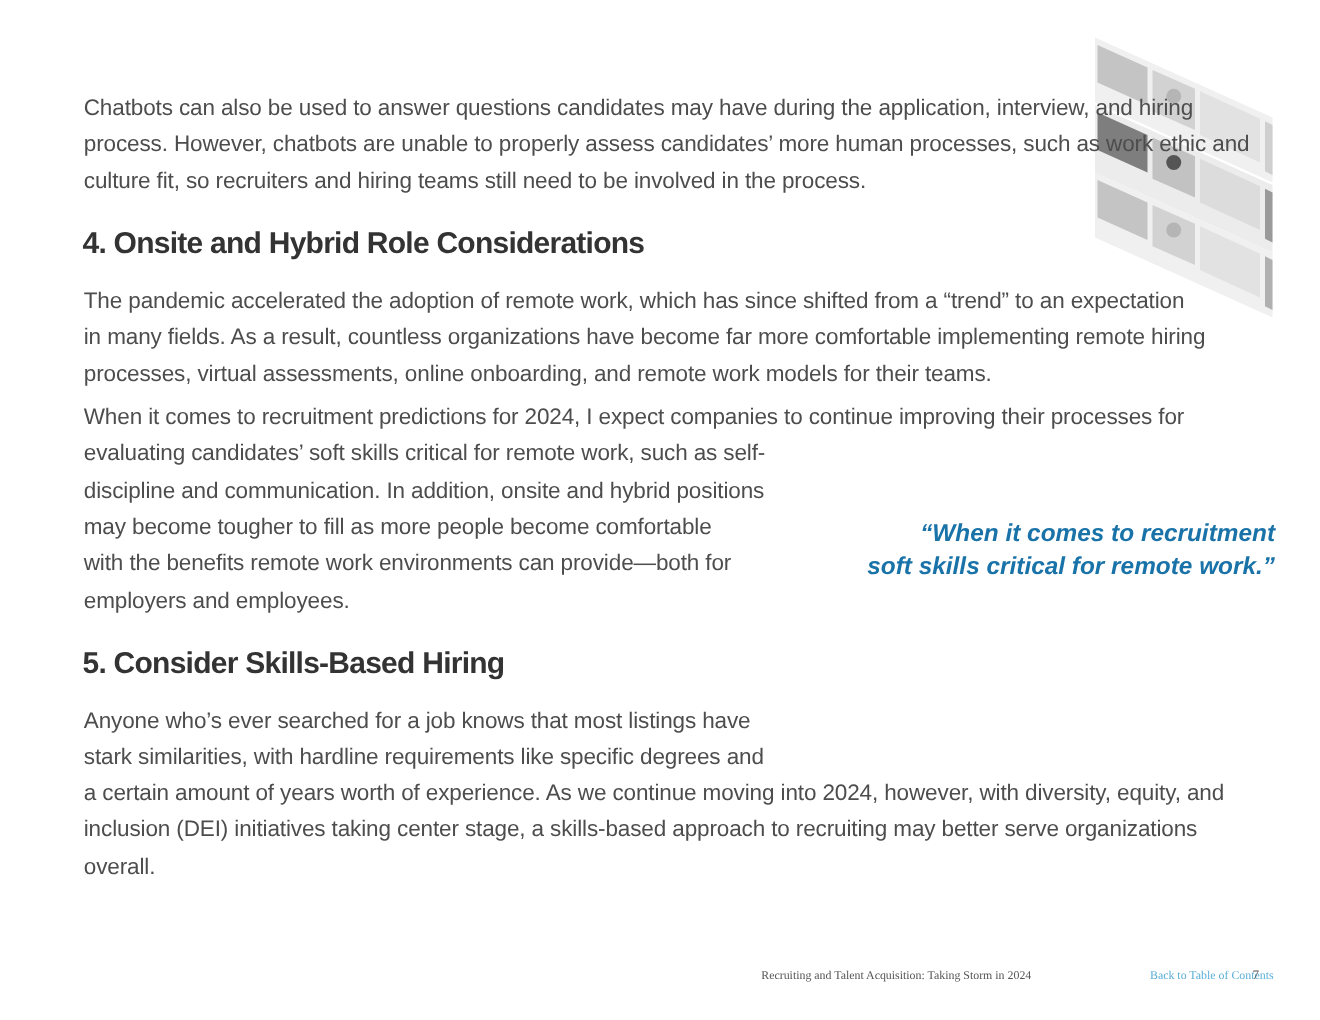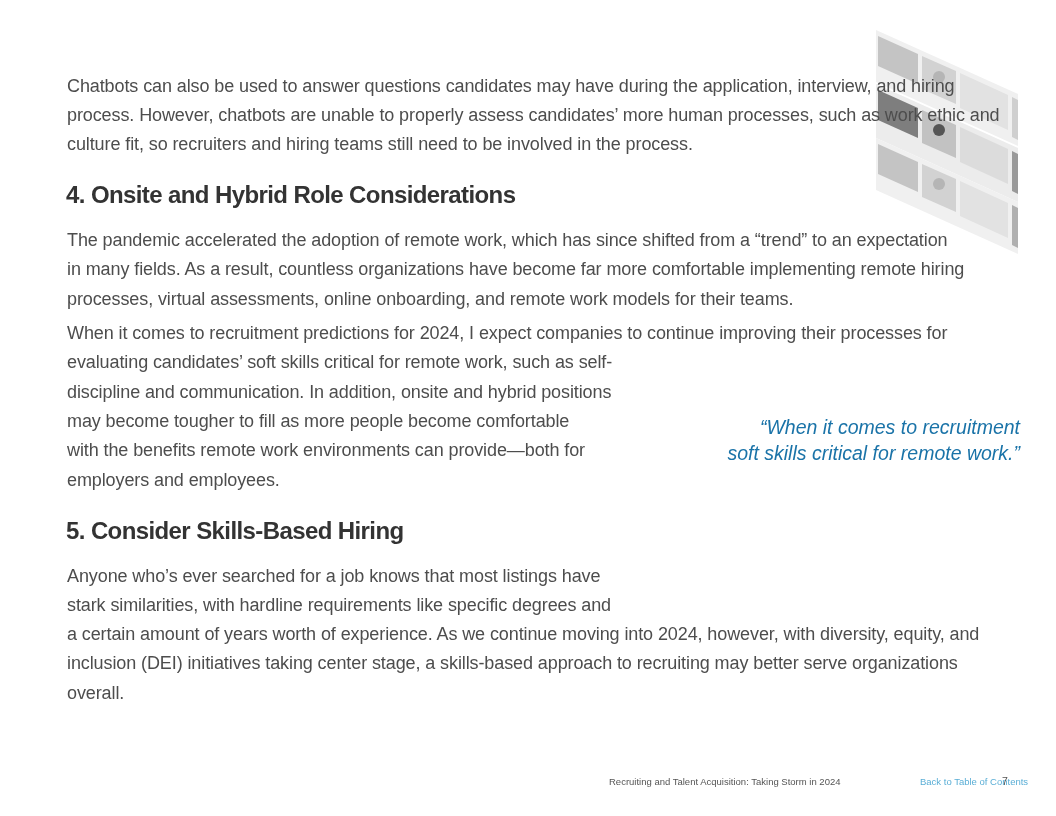--- a/index.html
+++ b/index.html
@@ -1,21 +1,21 @@
 <!DOCTYPE html>
 <html><head>
 <meta charset="utf-8">
 <style>
   html, body { margin: 0; padding: 0; background: #ffffff; }
   body { width: 1056px; height: 816px; position: relative; overflow: hidden; font-family: "Liberation Sans", sans-serif; color: #4a4a4a; }
   .p { position: absolute; left: 67px; font-size: 18px; color: #4d4d4d; margin: 0; white-space: nowrap; letter-spacing: -0.1px; }
   .h { position: absolute; left: 66px; font-size: 24px; font-weight: bold; color: #333333; margin: 0; letter-spacing: -0.6px; white-space: nowrap; }
-  .quote { position: absolute; right: 36px; top: 415px; width: 420px; text-align: right; font-size: 19.5px; line-height: 25.5px; font-weight: normal; font-style: italic; color: #1a73a8; }
+  .quote { position: absolute; right: 36px; top: 415px; width: 420px; text-align: right; font-size: 19.5px; line-height: 25.5px; font-weight: bold; font-style: italic; color: #1a73a8; }
   .quote div { white-space: nowrap; }
-  .footer { position: absolute; top: 776px; font-size: 9.5px; white-space: nowrap; }
+  .footer { position: absolute; top: 776px; font-size: 9.5px; white-space: nowrap; font-family: Liberation Serif, serif; }
   .art { position: absolute; left: 872px; top: 22px; width: 150px; height: 232px; }
 </style>
 </head>
 <body>
 
 <svg class="art" viewBox="0 0 150 232">
   <g>
     <polygon points="4,8 146,72 146,124 4,60" fill="#f0f0f0"></polygon>
     <polygon points="6,14 46,32 46,62 6,44" fill="#c4c4c4"></polygon>
     <polygon points="50,34 84,49 84,82 50,67" fill="#d2d2d2"></polygon>

